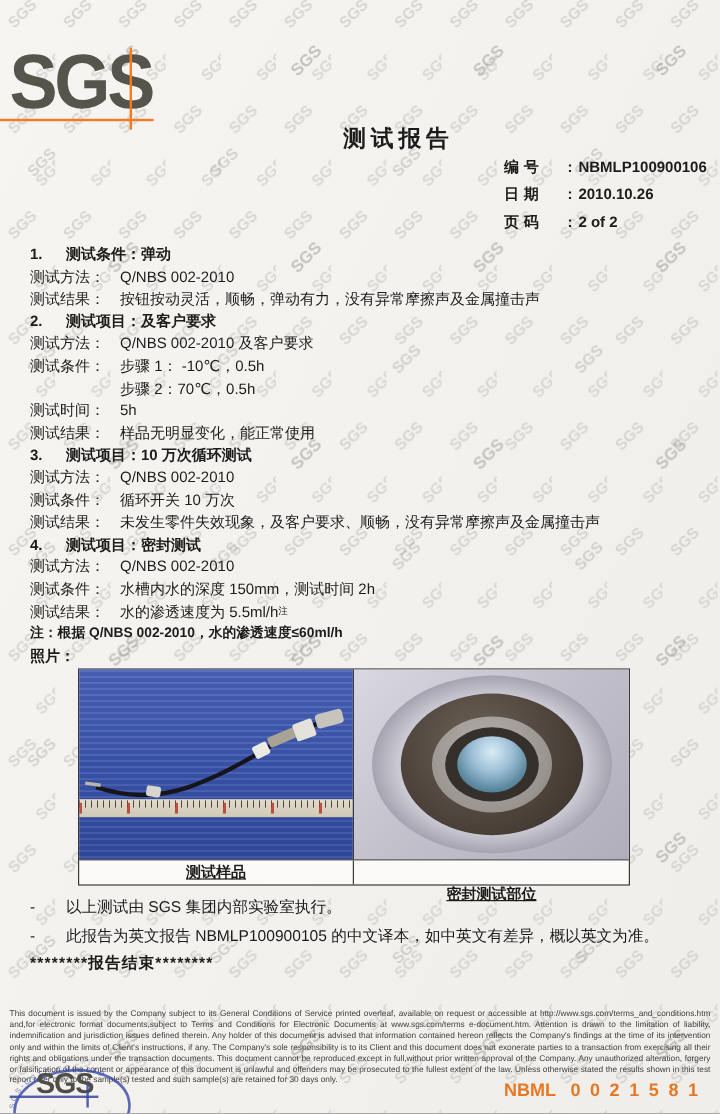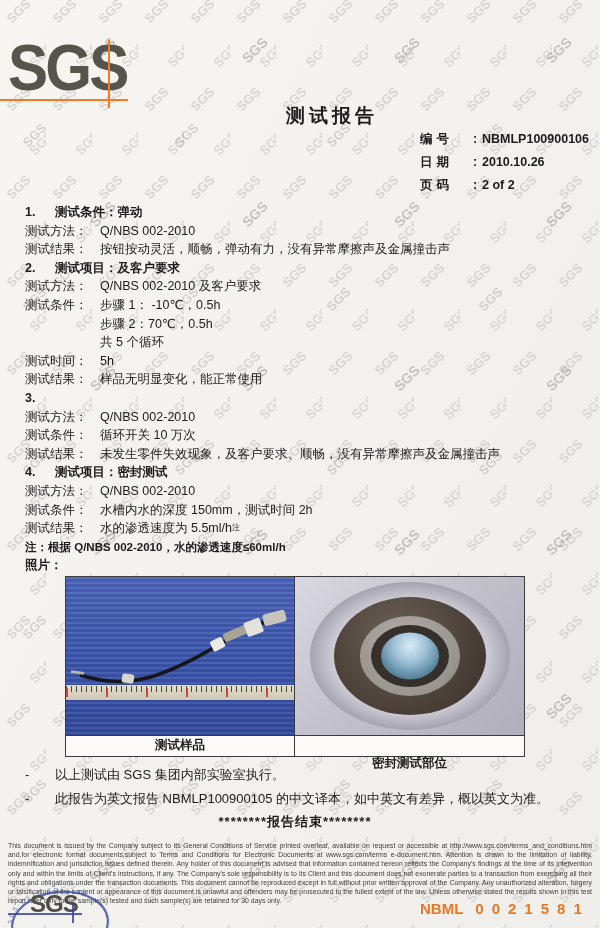--- a/index.html
+++ b/index.html
@@ -29,21 +29,21 @@
   .main{position:absolute;left:25px;top:203px;width:563px;}
   .row{display:flex;line-height:18.6px;font-size:12.5px;white-space:nowrap;}
   .row .num{flex:0 0 30px;font-weight:bold;}
   .row .hd{font-weight:bold;}
   .row .lbl{flex:0 0 75px;}
   .row sup{font-size:8px;vertical-align:super;}
   .plain{line-height:18.6px;font-size:12px;}
   .plain.small{font-size:11.5px;font-weight:bold;}
 
   
-  .photo-table{margin-left:40px;margin-top:1px;width:458px;border:1.5px solid #3a3a3a;background:#fbfaf8;}
+  .photo-table{margin-left:40px;margin-top:1px;width:458px;border:1.5px solid #3a3a3a;background:#fbfaf8;text-decoration:underline;}
   .photo-cells{display:flex;height:158px;}
   .pcell{position:relative;overflow:hidden;border-right:1.2px solid #3a3a3a;}
   .pcell.left{width:228px;
     background:
       repeating-linear-gradient(180deg, rgba(255,255,255,.08) 0 2px, rgba(0,0,30,.06) 2px 5px),
       linear-gradient(180deg,#4a63b8 0%,#3a54ab 55%,#32499c 100%);}
   .pcell.right{flex:1;border-right:none;
     background:linear-gradient(135deg,#d9d7df 0%,#c3c1cc 45%,#b0aeba 100%);}
   .ruler{position:absolute;left:0;top:108px;width:228px;height:15px;
     background:
@@ -60,21 +60,21 @@
   .dome{width:58px;height:47px;background:radial-gradient(circle at 50% 28%,#d9ecf6 0%,#9dbfd6 38%,#5c89a0 70%,#37596a 100%);}
   .captions{display:flex;height:20px;border-top:1.2px solid #3a3a3a;font-size:12.5px;font-weight:bold;}
   .cap{display:flex;align-items:center;justify-content:center;}
   .cap.left{width:228px;border-right:1.2px solid #3a3a3a;}
   .cap.right{flex:1;margin-top:28px;}
 
   
   .remarks{margin-top:6px;}
   .remark{display:flex;line-height:24px;font-size:13px;}
   .remark .dash{flex:0 0 30px;text-align:left;}
-  .end-line{margin-top:2px;width:540px;text-align:center;font-weight:bold;font-size:13px;letter-spacing:1px;}
+  .end-line{margin-top:2px;width:540px;font-weight:bold;font-size:13px;letter-spacing:1px;}
 
   
   .legal{position:absolute;left:8px;top:841px;width:584px;font-size:6.9px;line-height:1.33;
     text-align:justify;color:#3d3d3d;}
   .stamp{position:absolute;left:2px;top:884px;width:180px;height:60px;}
   .stamp-sgs{position:absolute;left:30px;top:892px;font-size:24px;line-height:24px;font-weight:bold;
     letter-spacing:-1px;color:#4f4e46;}
   .stamp-hline{position:absolute;left:8px;top:913px;width:74px;height:1.6px;background:#3747a5;opacity:.85;}
   .stamp-vline{position:absolute;left:72px;top:903px;width:1.6px;height:20px;background:#3747a5;opacity:.85;}
   .serial{position:absolute;left:420px;top:900px;font-size:15px;font-weight:bold;color:#e87722;white-space:nowrap;}
@@ -150,34 +150,31 @@
       </div>
       <div class="row">
         <span class="lbl">测试条件：</span>
         <span class="val">步骤 1： -10℃，0.5h</span>
       </div>
       <div class="row">
         <span class="lbl"></span>
         <span class="val">步骤 2：70℃，0.5h</span>
       </div>
       <div class="row">
-        <span class="lbl"></span>
-        <span class="val">共 5 个循环</span>
-      </div>
-      <div class="row">
         <span class="lbl">测试时间：</span>
         <span class="val">5h</span>
       </div>
       <div class="row">
         <span class="lbl">测试结果：</span>
         <span class="val">样品无明显变化，能正常使用</span>
       </div>
 
       <div class="row">
         <span class="num">3.</span>
+        <span class="hd">测试项目：10 万次循环测试</span>
       </div>
       <div class="row">
         <span class="lbl">测试方法：</span>
         <span class="val">Q/NBS 002-2010</span>
       </div>
       <div class="row">
         <span class="lbl">测试条件：</span>
         <span class="val">循环开关 10 万次</span>
       </div>
       <div class="row">

